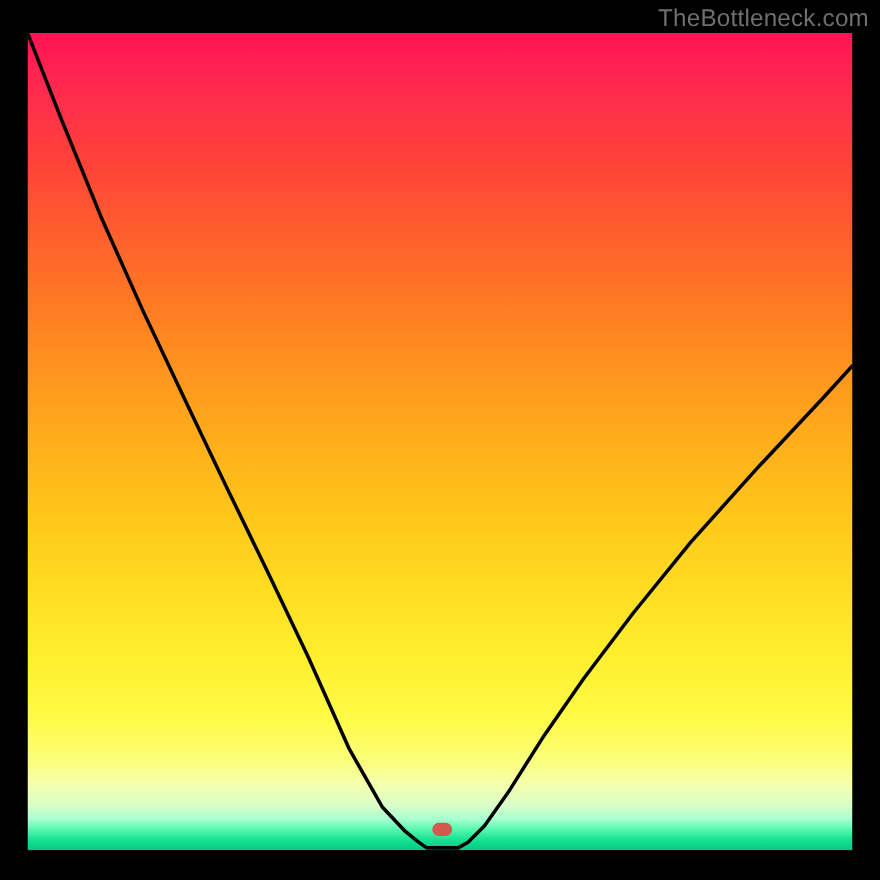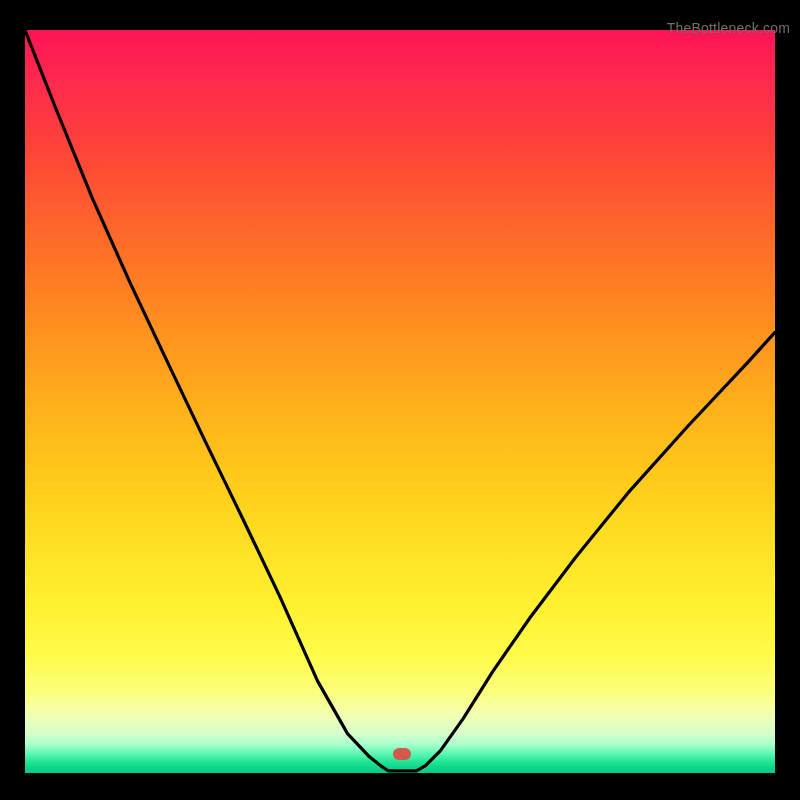--- a/index.html
+++ b/index.html
@@ -14,24 +14,24 @@
   .frame {
     position: absolute;
     left: 0;
     top: 0;
     width: 800px;
     height: 800px;
     background: #000;
   }
   .watermark {
     position: absolute;
-    top: 20px;
+    top: 4px;
     right: 10px;
     color: #6f6f6f;
-    font-size: 14px;
+    font-size: 22px;
     font-weight: 500;
     letter-spacing: 0.2px;
     z-index: 50;
     text-align: right;
   }
   .plot-area {
     position: absolute;
     left: 25px;
     top: 30px;
     width: 750px;

